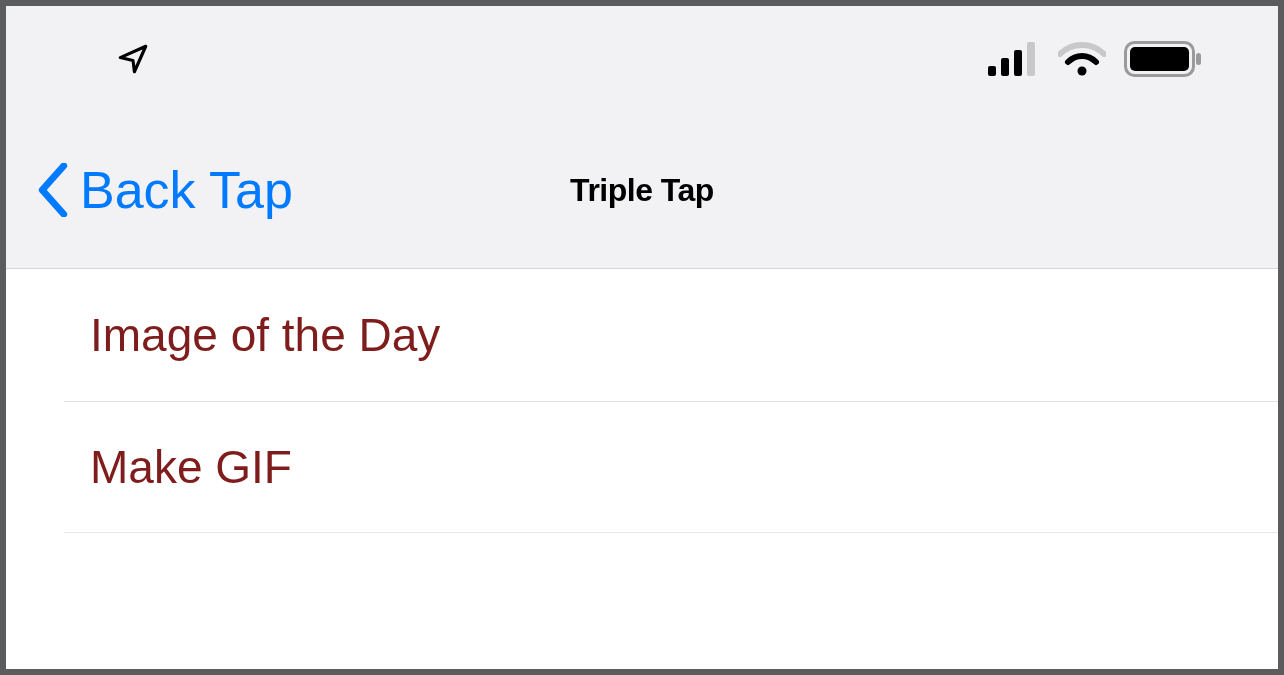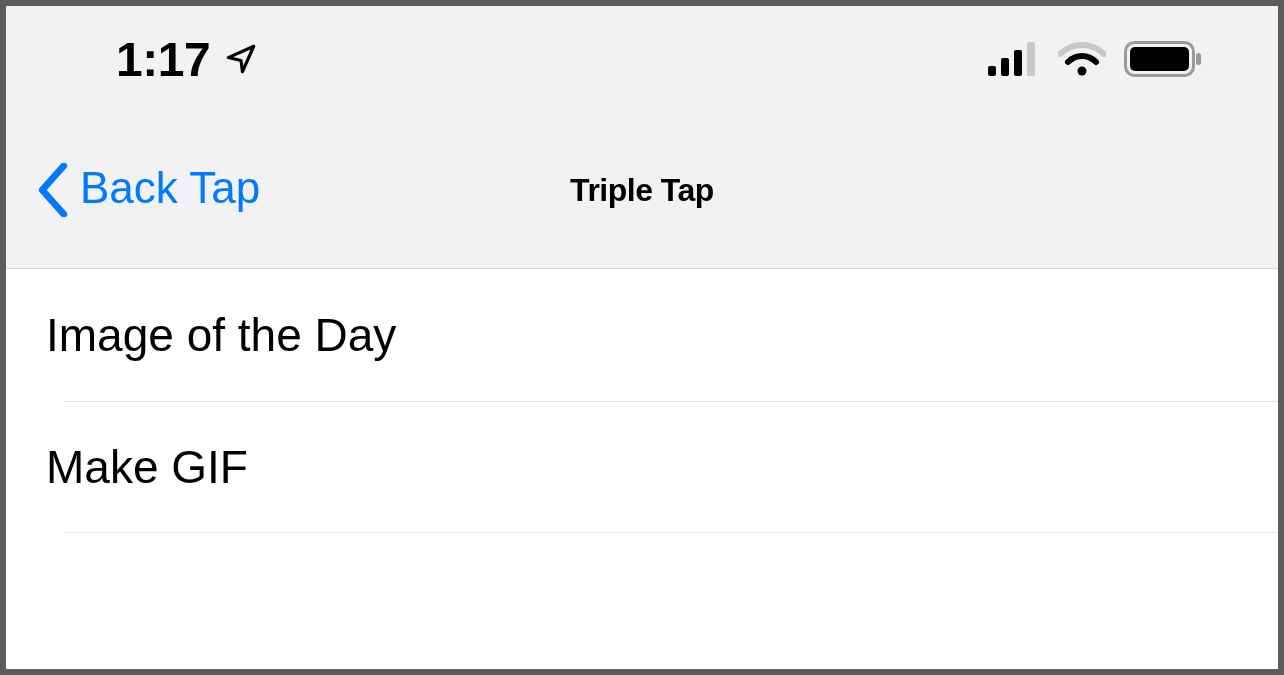--- a/index.html
+++ b/index.html
@@ -59,25 +59,25 @@
       height: 156px;
       display: flex;
       align-items: center;
     }
     .back-button {
       position: absolute;
       left: 30px;
       top: 50%;
       transform: translateY(-50%);
       display: flex;
-      align-items: flex-start;
+      align-items: center;
       gap: 10px;
       color: #007aff;
       cursor: pointer;
-      font-size: 44px;
+      font-size: 52px;
       font-weight: 400;
     }
     .back-chevron {
       display: inline-flex;
     }
     .nav-title {
       width: 100%;
       text-align: center;
       font-size: 32px;
       font-weight: 600;
@@ -86,24 +86,24 @@
     }
     
     .list {
       background: #fff;
       flex: 1;
     }
     .list-row {
       height: 132px;
       display: flex;
       align-items: center;
-      padding-left: 40px;
+      padding-left: 84px;
       font-size: 46px;
       font-weight: 400;
-      color: #000000;
+      color: #7f1d1d;
       position: relative;
       cursor: pointer;
     }
     .list-row + .list-row::before {
       content: "";
       position: absolute;
       top: 0;
       left: 58px;
       right: 0;
       height: 1px;
@@ -120,21 +120,20 @@
   </style>
 </head>
 <body>
 
 <div class="device-frame">
 
   <div class="header-area">
 
     <div class="status-bar">
       <div class="status-left">
-        <span class="clock">1:17</span>
         <span class="location-icon">
           <svg width="34" height="34" viewBox="0 0 24 24" fill="none" stroke="#000" stroke-width="2.2" stroke-linejoin="round" stroke-linecap="round">
             <path d="M3 11 L21 3 L13 21 L12 13 L3 11 Z"></path>
           </svg>
         </span>
       </div>
       <div class="status-right">
         <span class="signal-icon">
           <svg width="52" height="34" viewBox="0 0 52 34">
             <rect x="0" y="24" width="8" height="10" rx="2" fill="#000"></rect>

